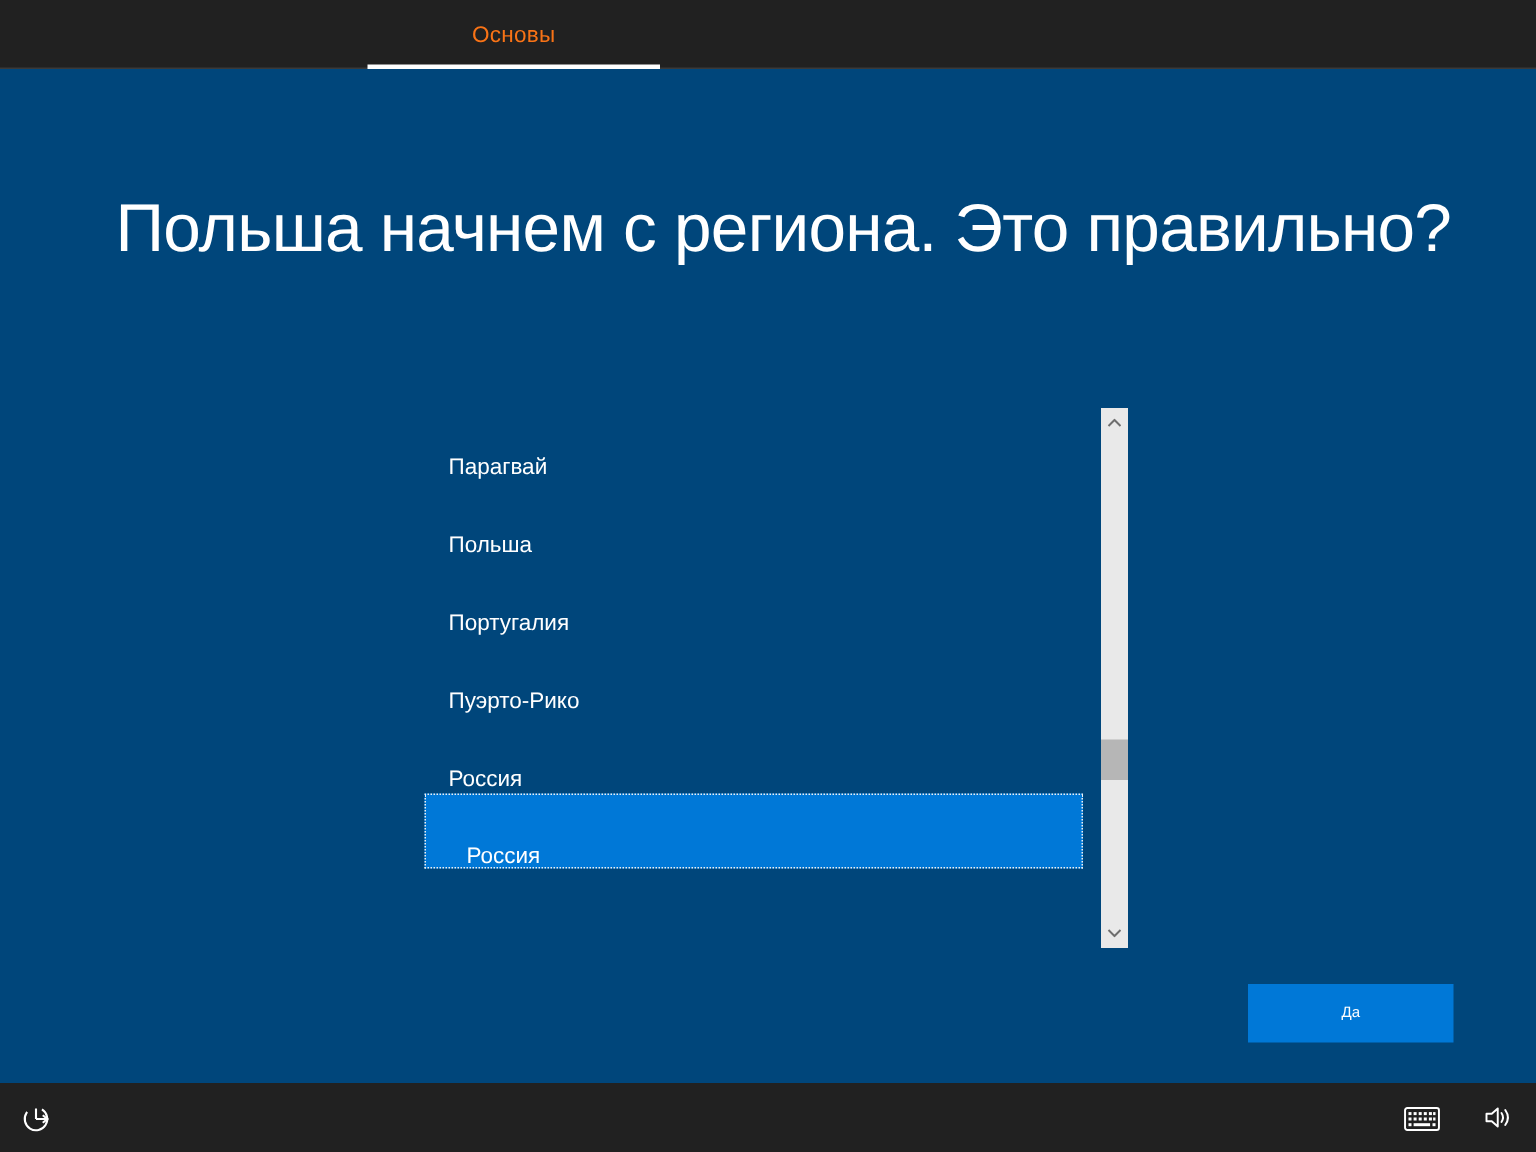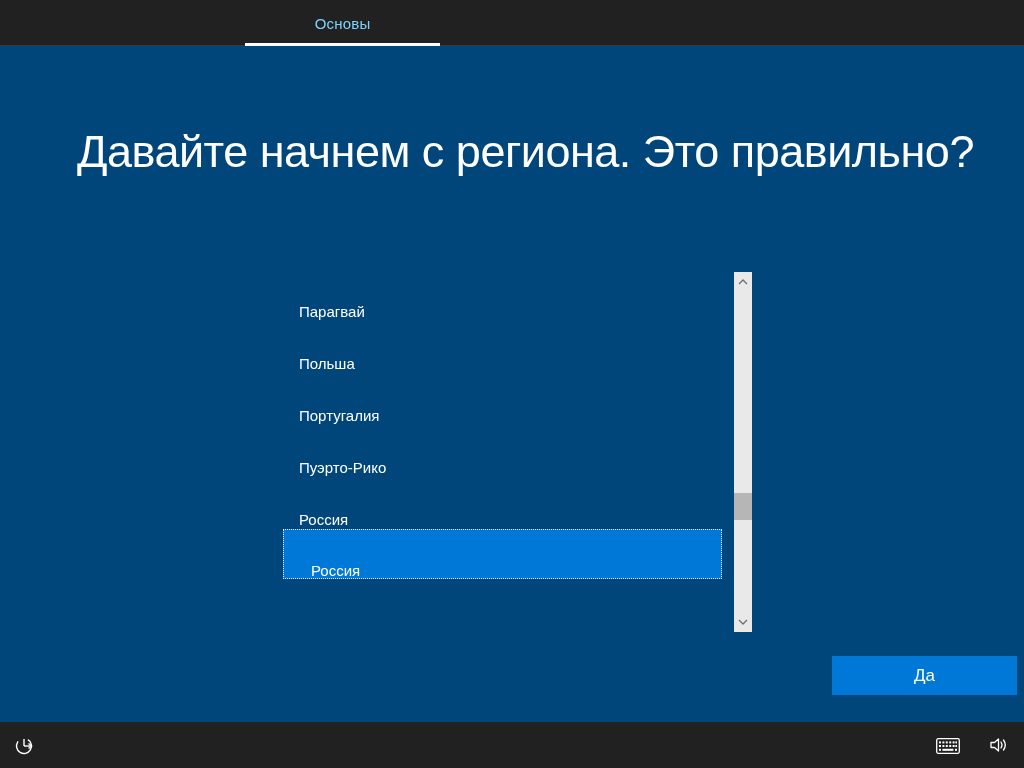--- a/index.html
+++ b/index.html
@@ -10,21 +10,21 @@
     -webkit-font-smoothing:antialiased;
   }
   
   .topbar{
     position:absolute;left:0;top:0;width:1024px;height:46px;
     background:#212121;border-bottom:1px solid #3a3a3a;box-sizing:border-box;
   }
   .tab{
     position:absolute;left:245px;top:0;width:195px;height:46px;
     display:flex;align-items:center;justify-content:center;
-    color:#7dd3fc;font-size:15px;letter-spacing:.2px;
+    color:#f97316;font-size:15px;letter-spacing:.2px;
   }
   .tab-underline{
     position:absolute;left:245px;bottom:-1px;width:195px;height:3px;background:#ffffff;
   }
   
   .title{
     position:absolute;left:77px;top:126px;width:900px;
     color:#ffffff;font-size:45px;font-weight:300;letter-spacing:-.5px;
     white-space:nowrap;
   }
@@ -51,22 +51,22 @@
     display:flex;align-items:center;justify-content:center;cursor:pointer;
   }
   .scroll-arrow.up{top:2px;}
   .scroll-arrow.down{bottom:2px;}
   .scroll-arrow svg{display:block;}
   .scroll-thumb{
     position:absolute;left:0;top:221px;width:18px;height:27px;background:#b6b6b6;cursor:pointer;
   }
   
   .yes-button{
-    position:absolute;left:832px;top:656px;width:185px;height:39px;
-    background:#0078d7;border:none;color:#ffffff;font-size:17px;
+    position:absolute;left:832px;top:656px;width:137px;height:39px;
+    background:#0078d7;border:none;color:#ffffff;font-size:10px;
     font-family:inherit;display:flex;align-items:center;justify-content:center;
     cursor:pointer;
   }
   
   .bottombar{
     position:absolute;left:0;bottom:0;width:1024px;height:46px;background:#212121;
   }
   .bb-icon{
     position:absolute;display:flex;align-items:center;justify-content:center;cursor:pointer;
   }
@@ -78,21 +78,21 @@
 </head>
 <body>
 
 <div class="topbar">
   <div class="tab">
     <span>Основы</span>
   </div>
   <div class="tab-underline"></div>
 </div>
 
-<div class="title">Давайте начнем с региона. Это правильно?</div>
+<div class="title">Польша начнем с региона. Это правильно?</div>
 
 <div class="region-list">
     <div class="region-row">
       <span>Парагвай</span>
     </div>
     <div class="region-row">
       <span>Польша</span>
     </div>
     <div class="region-row">
       <span>Португалия</span>

